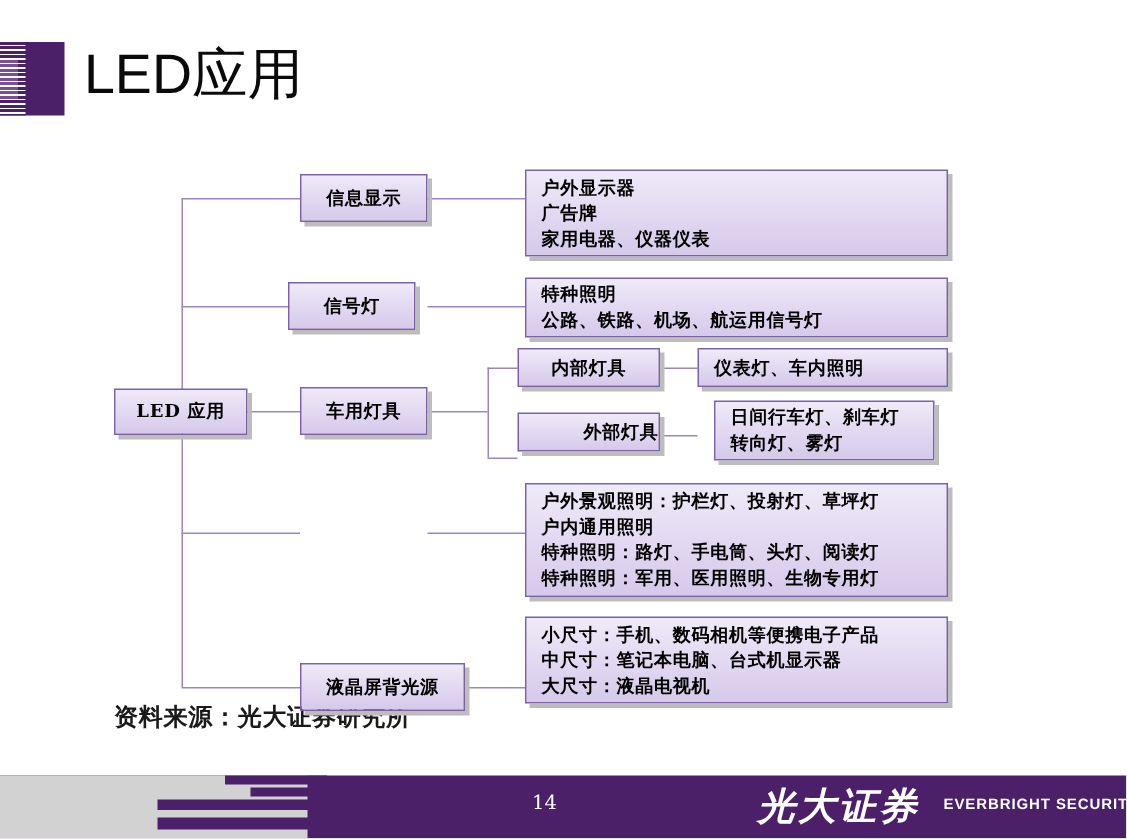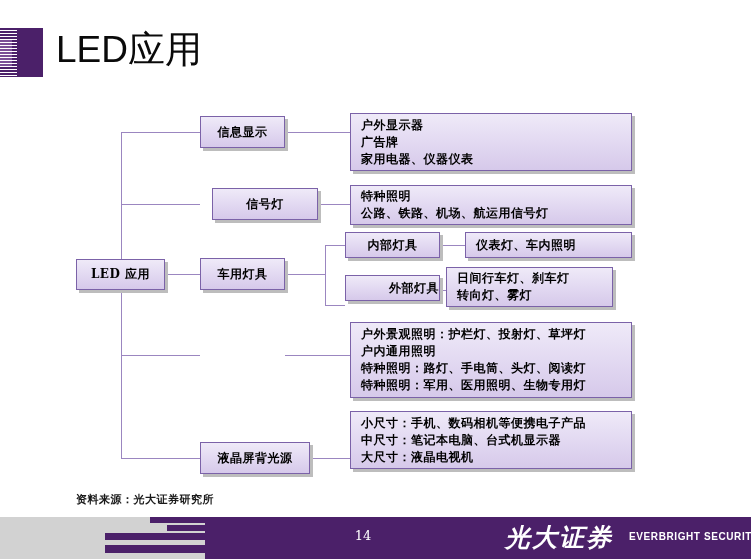--- a/index.html
+++ b/index.html
@@ -107,22 +107,22 @@
     background: #9b86c0;
     z-index: 1;
   }
   .conn.h { height: 1px; }
   .conn.v { width: 1px; }
 
   
   #source-note {
     position: absolute;
     left: 76px;
-    top: 492px;
-    font-size: 11px;
+    top: 468px;
+    font-size: 16px;
     color: #1a1a1a;
     font-family: Liberation Mono, monospace;
     font-weight: bold;
     letter-spacing: 0.5px;
     white-space: nowrap;
   }
 
   
   #footer {
     position: absolute;
@@ -219,21 +219,21 @@
       <span class="lines">信息显示</span>
     </div>
     <div class="node left" style="left:350px; top:113px; width:282px; height:58px;">
       <span class="lines">
         <span>户外显示器</span>
         <span>广告牌</span>
         <span>家用电器、仪器仪表</span>
       </span>
     </div>
 
-    <div class="node center" style="left:212px; top:188px; width:106px; height:32px;">
+    <div class="node center" style="left:192px; top:188px; width:85px; height:32px;">
       <span class="lines">信号灯</span>
     </div>
     <div class="node left" style="left:350px; top:185px; width:282px; height:40px;">
       <span class="lines">
         <span>特种照明</span>
         <span>公路、铁路、机场、航运用信号灯</span>
       </span>
     </div>
 
     <div class="node center" style="left:200px; top:258px; width:85px; height:32px;">
@@ -245,21 +245,21 @@
     </div>
     <div class="node left" style="left:465px; top:232px; width:167px; height:26px;">
       <span class="lines">
         <span>仪表灯、车内照明</span>
       </span>
     </div>
 
     <div class="node center" style="left:345px; top:275px; width:95px; height:26px;justify-content:flex-end;">
       <span class="lines">外部灯具</span>
     </div>
-    <div class="node left" style="left:446px; top:267px; width:167px; height:40px;">
+    <div class="node left" style="left:476px; top:267px; width:147px; height:40px;">
       <span class="lines">
         <span>日间行车灯、刹车灯</span>
         <span>转向灯、雾灯</span>
       </span>
     </div>
 
     <div class="node left" style="left:350px; top:322px; width:282px; height:76px;">
       <span class="lines">
         <span>户外景观照明：护栏灯、投射灯、草坪灯</span>
         <span>户内通用照明</span>

